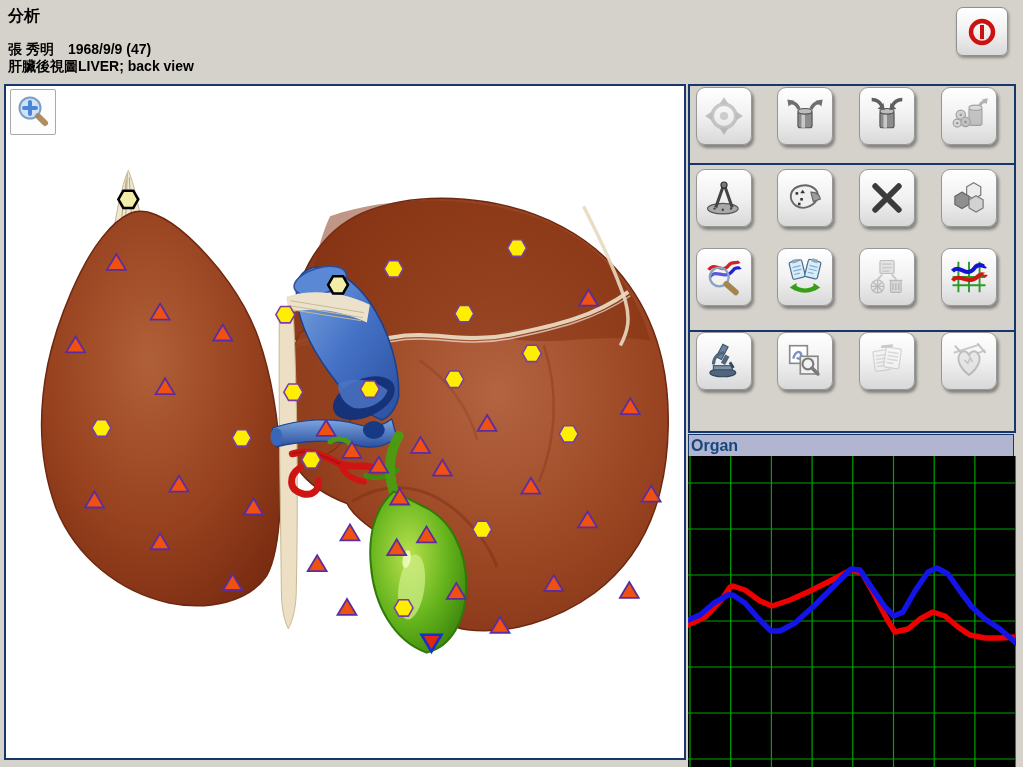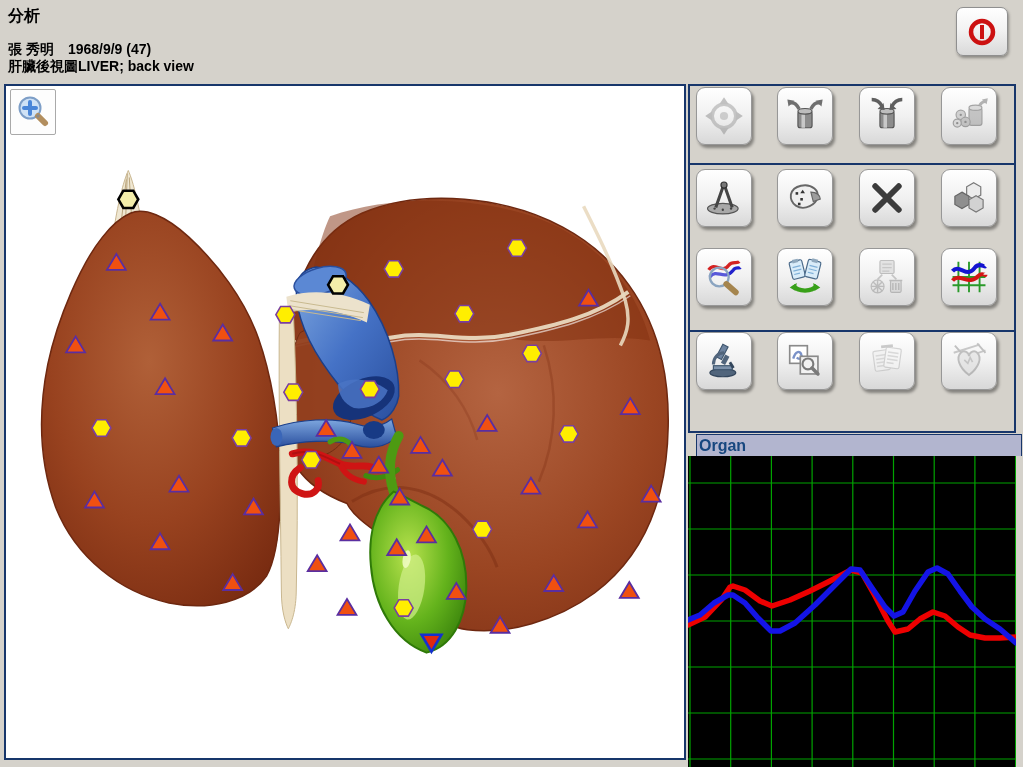--- a/index.html
+++ b/index.html
@@ -43,21 +43,20 @@
     border:1px solid #979797;box-shadow:2px 3px 3px rgba(0,0,0,.38);
     display:flex;align-items:center;justify-content:center;
   }
   .tool-btn.muted svg{opacity:.5;filter:grayscale(1);}
   
   #organ-bar{
     left:688px;top:434px;width:326px;height:22px;background:#b2b5cf;
     border:1px solid #17366b;border-bottom:none;
     font-size:16px;font-weight:bold;color:#17477f;line-height:21px;padding-left:2px;
     box-sizing:border-box;
-    margin-left:8px;
   }
   #organ-chart{left:688px;top:456px;width:328px;height:311px;background:#000;}
 </style>
 </head>
 <body>
 
 <div class="abs" id="app-title">分析</div>
 <div class="abs" id="patient-line">張 秀明　1968/9/9 (47)</div>
 <div class="abs" id="view-line">肝臟後視圖LIVER; back view</div>
 

